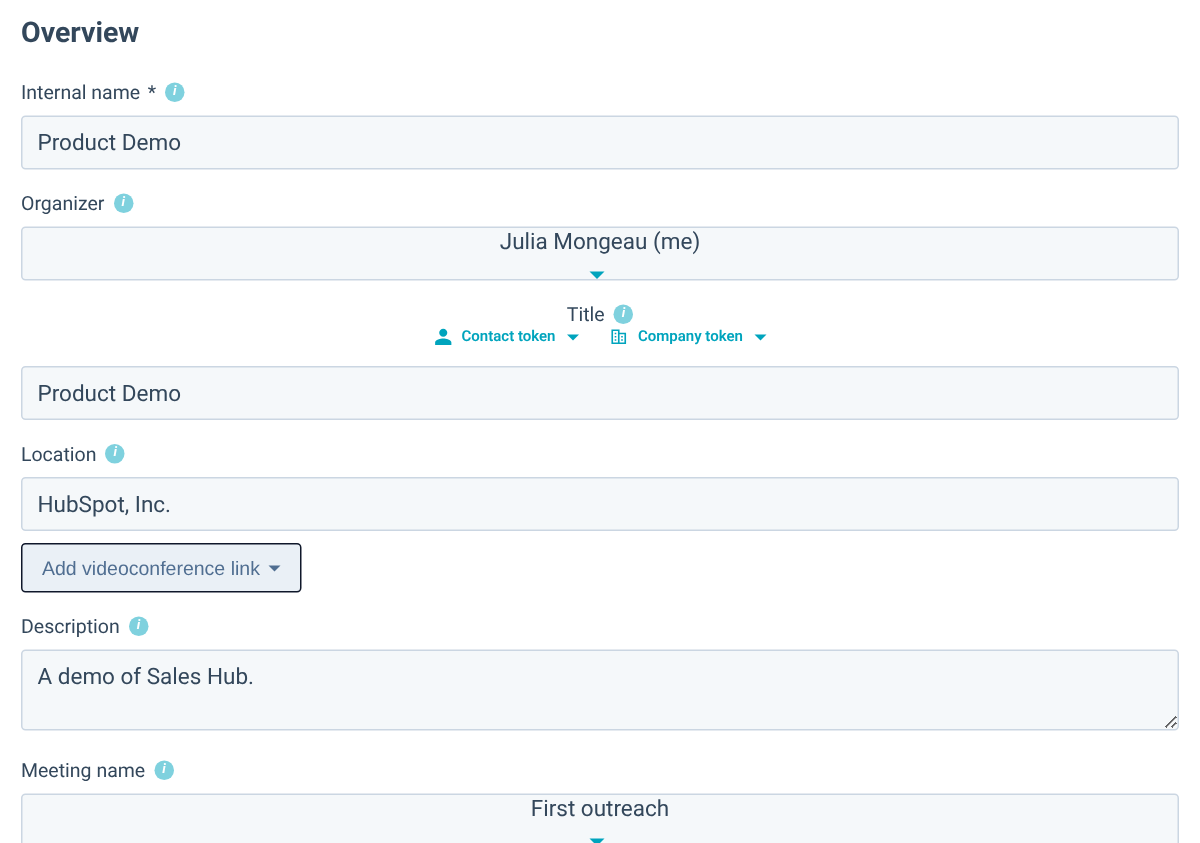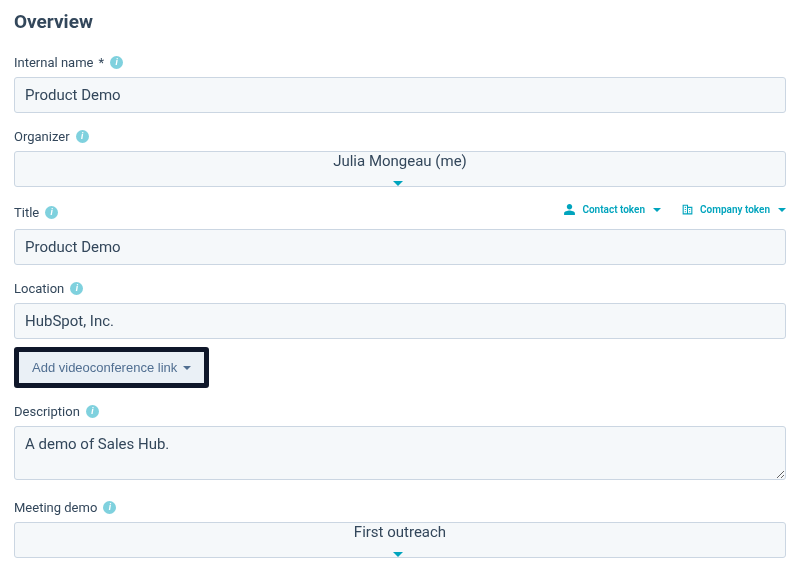--- a/index.html
+++ b/index.html
@@ -20,21 +20,21 @@
     margin: 0 0 22px 0;
     font-size: 19px;
     font-weight: 700;
     color: #33475b;
   }
   .field {
     margin-bottom: 16px;
   }
   .field-label {
     display: flex;
-    align-items: center;
+    align-items: flex-start;
     gap: 3px;
     font-size: 13px;
     color: #33475b;
     margin-bottom: 7px;
   }
   .field-label .req {
     margin-left: 2px;
   }
   .info-icon {
     display: inline-flex;
@@ -108,30 +108,31 @@
     border-left: 4px solid transparent;
     border-right: 4px solid transparent;
     border-top: 4px solid #00a4bd;
     margin-left: 2px;
   }
   .title-row {
     display: flex;
     align-items: center;
     justify-content: space-between;
     margin-bottom: 7px;
+    flex-direction: column;
   }
   .title-row .field-label {
     margin-bottom: 0;
   }
   .secondary-btn {
     display: inline-flex;
     align-items: center;
     gap: 6px;
     background: #eaf0f6;
-    border: 5px solid #0f172a;
+    border: 1px solid #0f172a;
     border-radius: 3px;
     color: #506e91;
     font-size: 13px;
     font-weight: 500;
     padding: 8px 13px;
     cursor: pointer;
     margin-top: 8px;
   }
   .secondary-btn .tiny-caret {
     width: 0;
@@ -214,21 +215,21 @@
   <div class="field">
     <div class="field-label">
       <span>Description</span>
       <span class="info-icon">i</span>
     </div>
     <textarea class="textarea-input" style="">A demo of Sales Hub.</textarea>
   </div>
 
   <div class="field" style="margin-bottom:6px;">
     <div class="field-label">
-      <span>Meeting demo</span>
+      <span>Meeting name</span>
       <span class="info-icon">i</span>
     </div>
     <div class="select-input">
       <span>First outreach</span>
       <span class="caret-down"></span>
     </div>
   </div>
 
   <div class="hr-bottom"></div>
 

